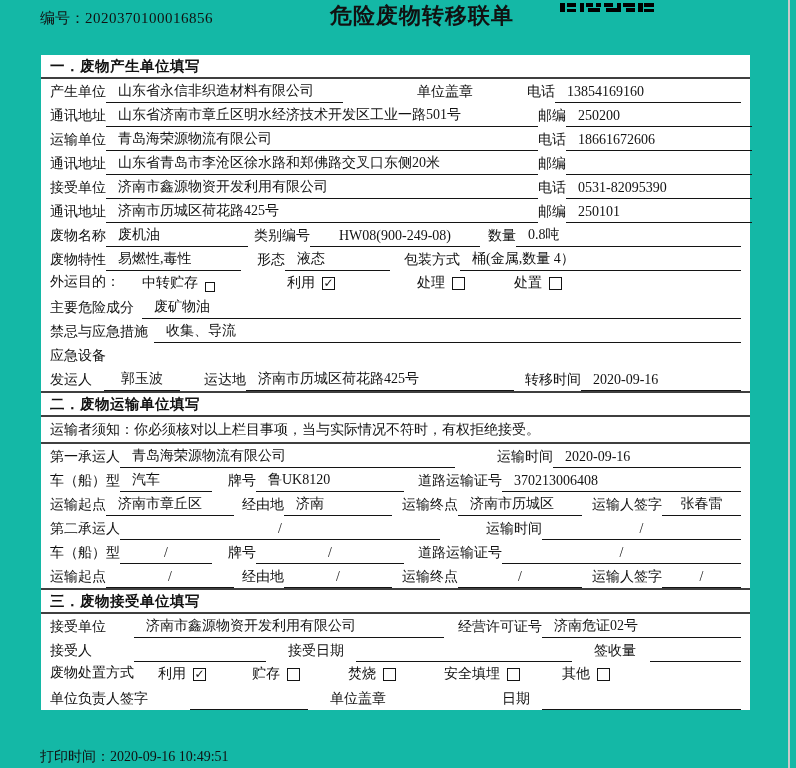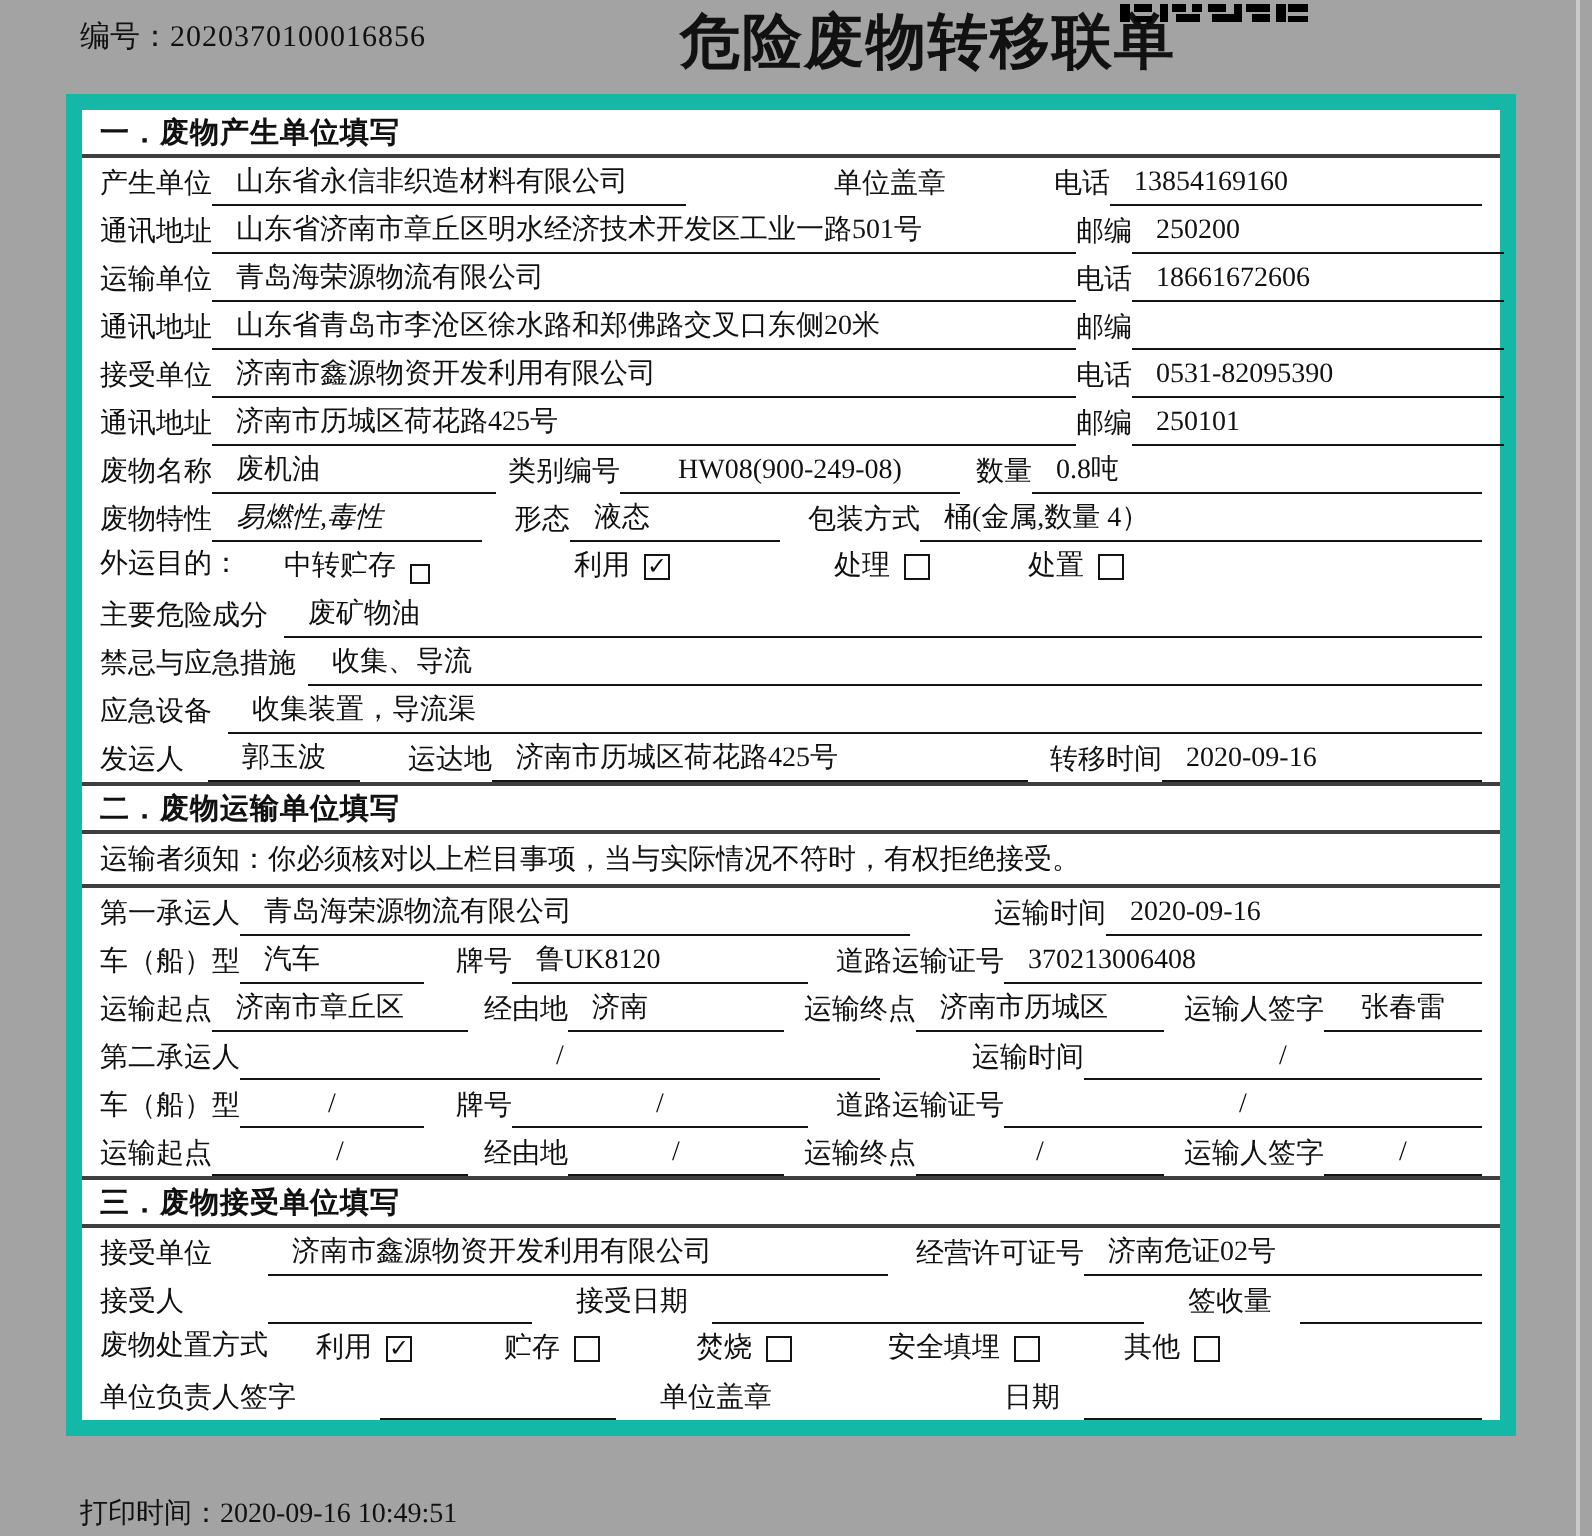--- a/index.html
+++ b/index.html
@@ -1,30 +1,30 @@
 <!DOCTYPE html>
 <html><head>
 <meta charset="utf-8">
 <style>
   html,body{margin:0;padding:0;}
   .page{
     position:relative;
     width:796px;height:768px;
-    background:#a3a3a3;
+    background:#14b8a6;
     font-family:"Liberation Serif","DejaVu Serif",serif;
     color:#111;
     overflow:hidden;
   }
   
   .topbar{position:absolute;left:0;top:0;width:796px;height:47px;}
   .serial{position:absolute;left:40px;top:9px;font-size:15px;white-space:nowrap;}
   .serial .num{font-family:"Liberation Serif","DejaVu Serif",serif;letter-spacing:.5px;}
   .doc-title{
-    position:absolute;left:340px;top:1px;
-    font-size:30px;font-weight:bold;letter-spacing:1px;white-space:nowrap;
+    position:absolute;left:330px;top:1px;
+    font-size:22px;font-weight:bold;letter-spacing:1px;white-space:nowrap;
   }
   .qr-frag{position:absolute;left:560px;top:0;}
   
   .tbl{
     position:absolute;left:33px;top:47px;width:725px;
     border:8px solid #14b8a6;background:#fff;box-sizing:border-box;
   }
   .sec{border-top:0;}
   .sec + .sec{border-top:2px solid #3f3f3f;}
   .sec-hdr{
@@ -149,21 +149,21 @@
         <span class="lbl">废物名称</span>
         <span class="u" style="width:142px;">废机油</span>
         <span class="lbl" style="margin-left:6px;">类别编号</span>
         <span class="u c" style="width:170px;">HW08(900-249-08)</span>
         <span class="lbl" style="margin-left:8px;">数量</span>
         <span class="u fx">0.8吨</span>
       </div>
 
       <div class="row">
         <span class="lbl">废物特性</span>
-        <span class="u" style="width:135px;font-style:italic;">易燃性,毒性</span>
+        <span class="u" style="width:135px;">易燃性,毒性</span>
         <span class="lbl" style="margin-left:16px;">形态</span>
         <span class="u" style="width:105px;">液态</span>
         <span class="lbl" style="margin-left:14px;">包装方式</span>
         <span class="u fx">桶(金属,数量 4）</span>
       </div>
 
       <div class="row mid">
         <span class="lbl">外运目的：</span>
         <span class="cb-item" style="margin-left:22px;align-items:flex-end;">
           <span>中转贮存</span>
@@ -188,21 +188,20 @@
         <span class="u fx" style="margin-left:8px;">废矿物油</span>
       </div>
 
       <div class="row">
         <span class="lbl">禁忌与应急措施</span>
         <span class="u fx" style="margin-left:6px;">收集、导流</span>
       </div>
 
       <div class="row">
         <span class="lbl">应急设备</span>
-        <span class="u fx" style="margin-left:8px;">收集装置，导流渠</span>
       </div>
 
       <div class="row">
         <span class="lbl">发运人</span>
         <span class="u c" style="width:76px;margin-left:12px;">郭玉波</span>
         <span class="lbl" style="margin-left:24px;">运达地</span>
         <span class="u" style="width:268px;">济南市历城区荷花路425号</span>
         <span class="lbl" style="margin-left:auto;">转移时间</span>
         <span class="u" style="width:160px;">2020-09-16</span>
       </div>

